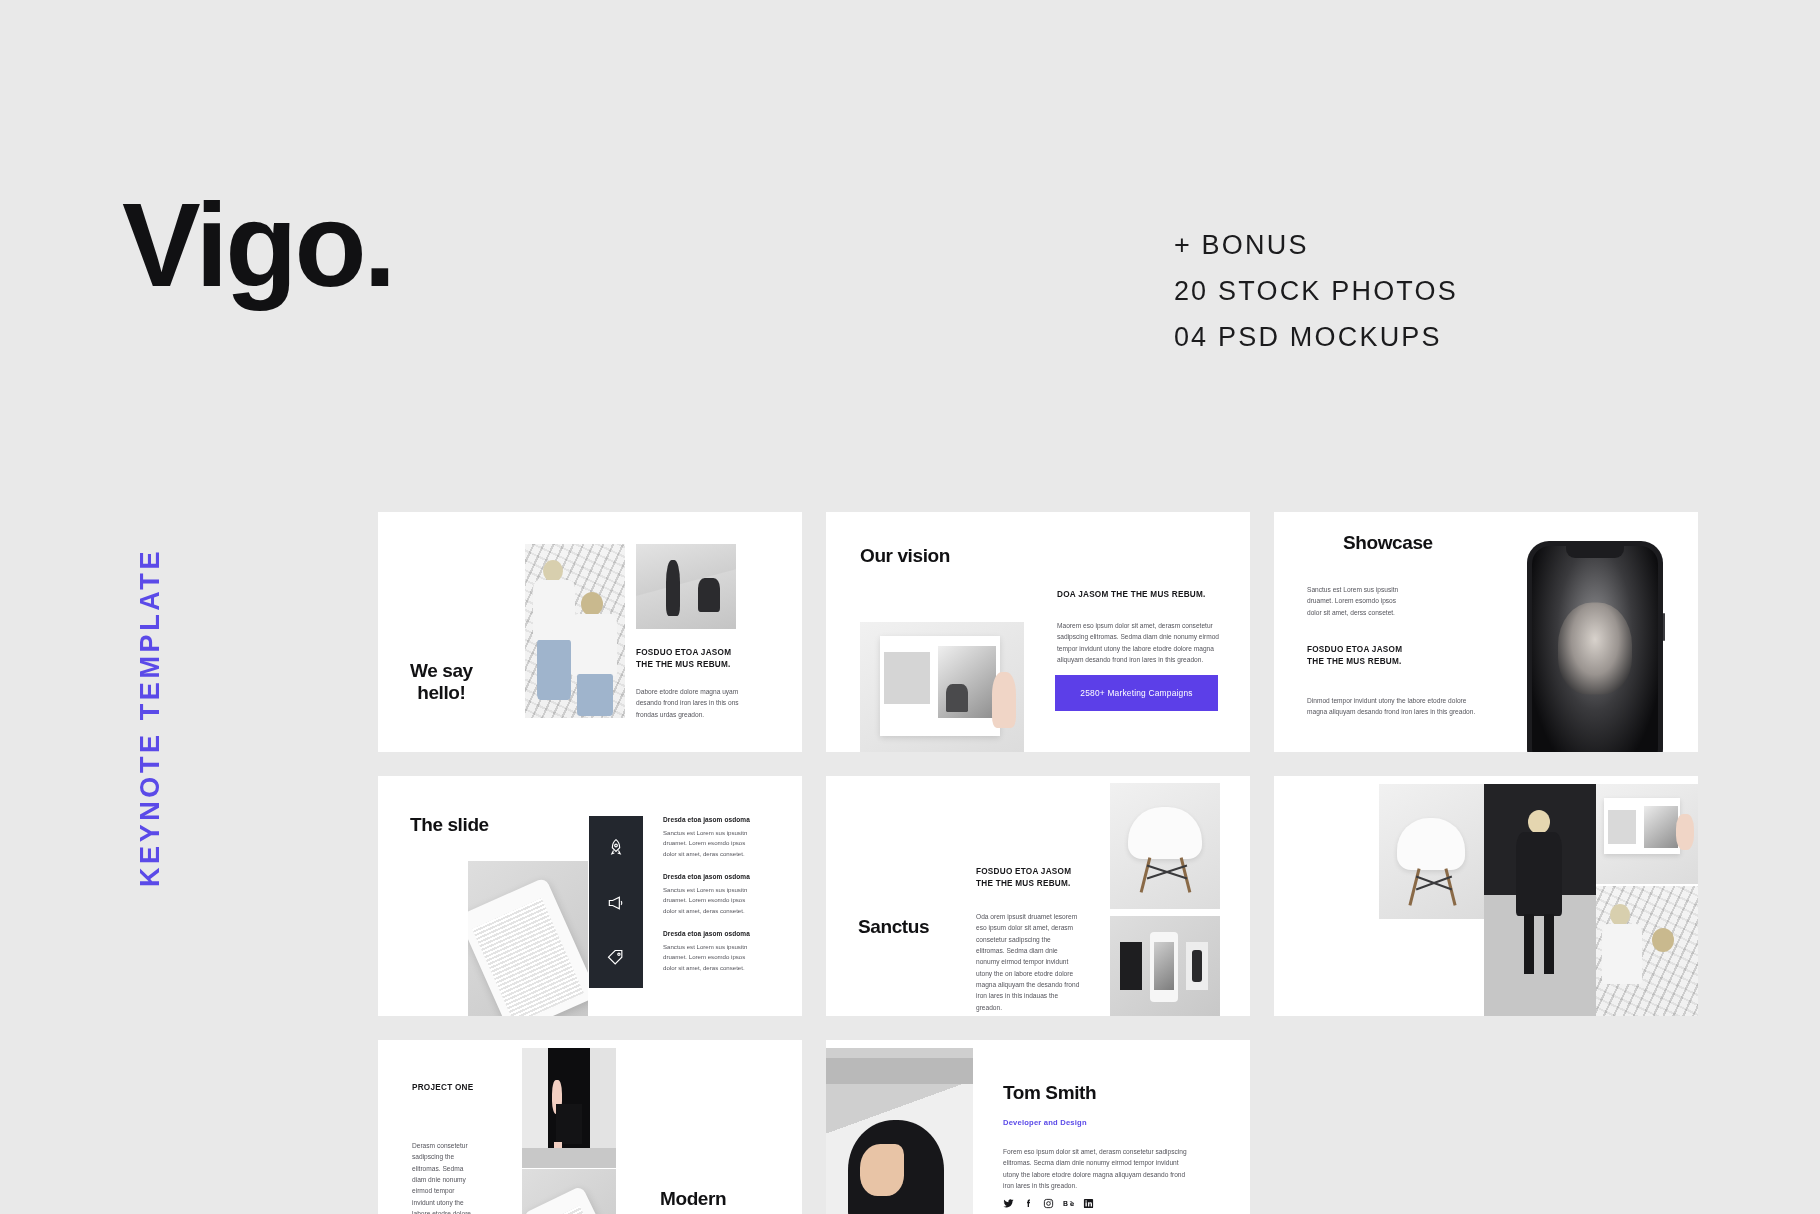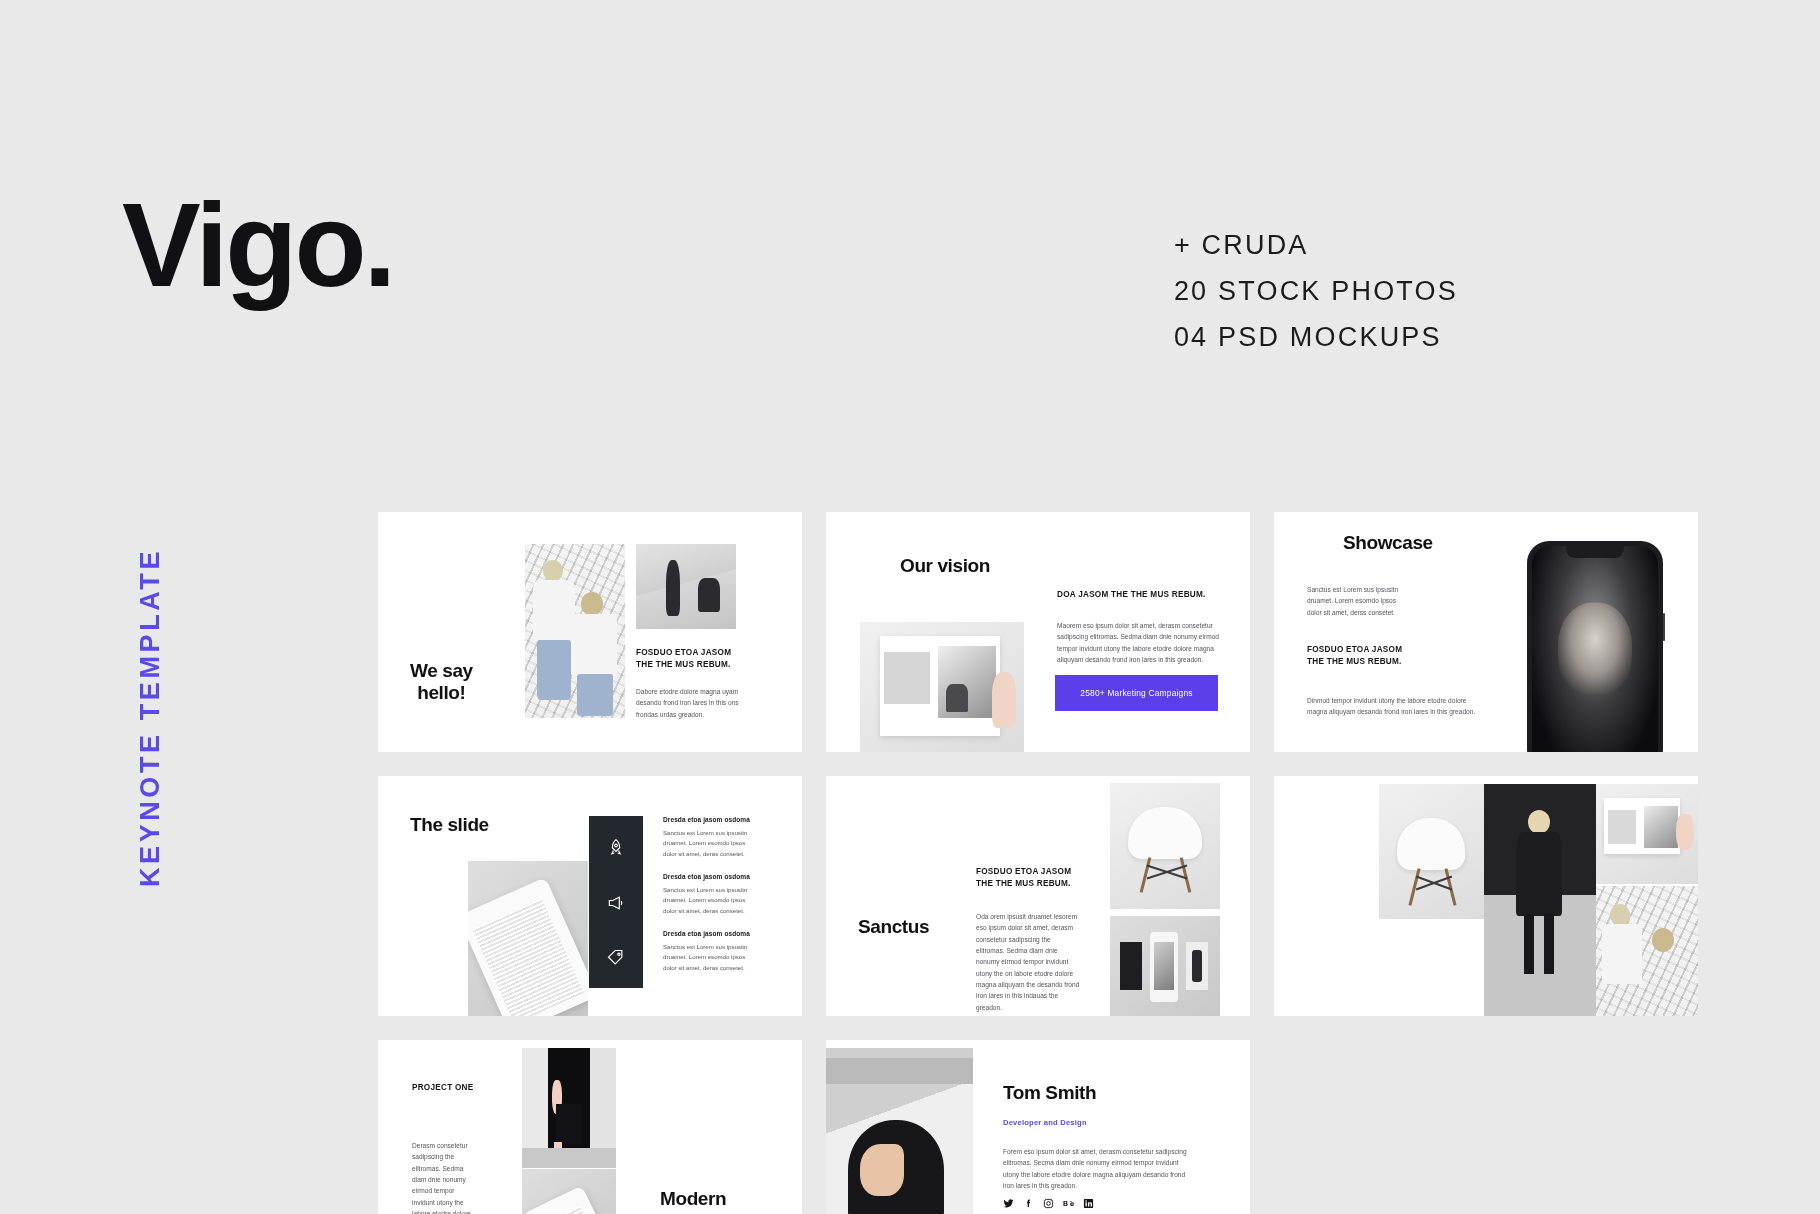--- a/index.html
+++ b/index.html
@@ -113,21 +113,21 @@
   .fig-jeans { position: absolute; background: #9fb4cc; border-radius: 6% 6% 10% 10%; }
 
   
   #slide1 .title { position: absolute; left: 32px; top: 148px; text-align: center; }
   #slide1 .img-a { left: 147px; top: 32px; width: 100px; height: 174px; }
   #slide1 .img-b { left: 258px; top: 32px; width: 100px; height: 85px; }
   #slide1 .txt-head { position: absolute; left: 258px; top: 135px; width: 112px; }
   #slide1 .txt-body { position: absolute; left: 258px; top: 174px; width: 112px; }
 
   
-  #slide2 .title { position: absolute; left: 34px; top: 43px; margin-left: 40px; }
+  #slide2 .title { position: absolute; left: 34px; top: 33px; }
   #slide2 .img-a { left: 34px; top: 110px; width: 164px; height: 130px; }
   #slide2 .txt-head { position: absolute; left: 231px; top: 77px; width: 180px; }
   #slide2 .txt-body { position: absolute; left: 231px; top: 108px; width: 165px; }
   #slide2 .cta {
     position: absolute; left: 229px; top: 163px;
     width: 163px; height: 36px;
     background: #5c3fe8;
     display: flex; align-items: center; justify-content: center;
     color: #fff; font-size: 8.4px; letter-spacing: .2px;
     border: none; cursor: pointer; font-family: inherit;
@@ -219,21 +219,21 @@
   }
   #slide9 .socials .si { width: 11px; height: 11px; color: #17171a; }
   #slide9 .socials .si svg { width: 100%; height: 100%; display: block; }
 </style>
 </head>
 <body>
 
 <div class="hero-title">Vigo.</div>
 
 <div class="bonus-block">
-  <div class="bonus-line">+ CRUDA</div>
+  <div class="bonus-line">+ BONUS</div>
   <div class="bonus-line">20 STOCK PHOTOS</div>
   <div class="bonus-line">04 PSD MOCKUPS</div>
 </div>
 
 <div class="vertical-label">KEYNOTE TEMPLATE</div>
 
 <div class="grid">
 
   <div class="slide" id="slide1">
     <div class="s-title title" style="white-space:pre-line">We say

